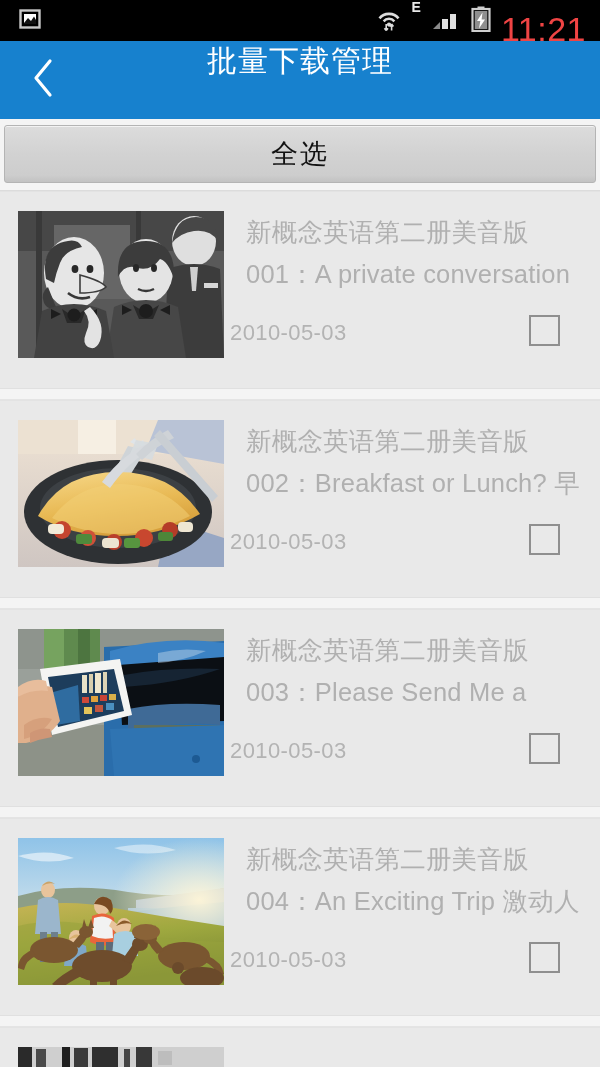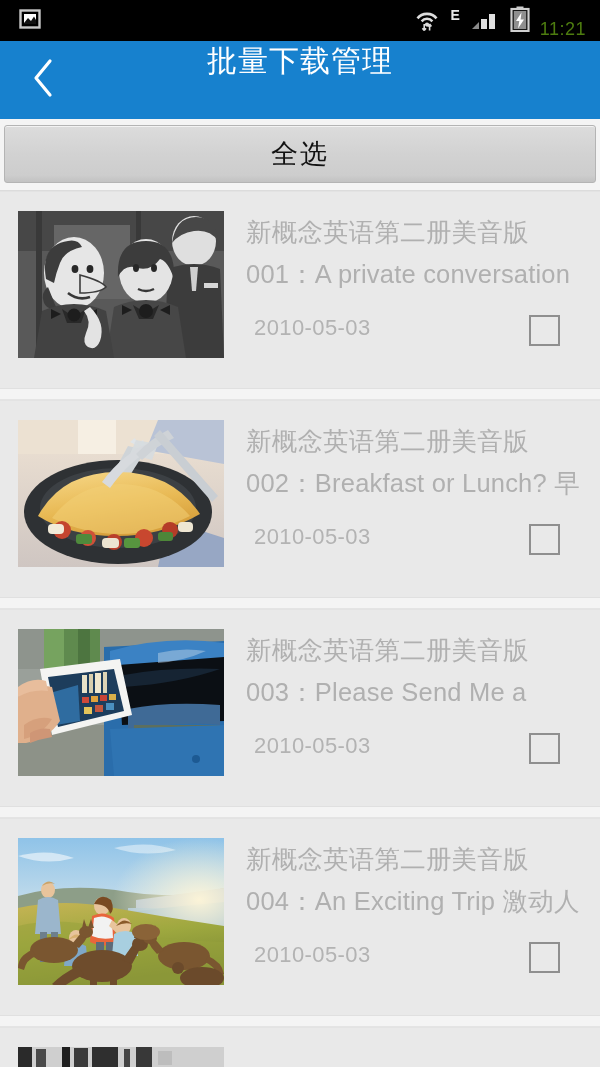--- a/index.html
+++ b/index.html
@@ -31,22 +31,22 @@
   }
   .status-left { display: flex; align-items: center; gap: 8px; }
   .status-right {
     margin-left: auto;
     display: flex;
     align-items: center;
     gap: 10px;
   }
   .sb-icon { display: block; }
   .status-time {
-    color: #4d7c0f;
-    font-size: 18px;
+    color: #ef4444;
+    font-size: 34px;
     letter-spacing: 0.5px;
     line-height: 1;
     padding-bottom: 2px;
     margin-top: 19px;
   }
   .edge-label {
     color: #e8e8e8;
     font-size: 14px;
     font-weight: bold;
     line-height: 1;
@@ -145,25 +145,25 @@
   .item-title {
     color: #b0b0b0;
     font-size: 25.5px;
     line-height: 42px;
     letter-spacing: 0.2px;
     max-height: 86px;
     overflow: hidden;
   }
   .item-footer {
     position: absolute;
-    left: 30px;
+    left: 6px;
     right: 0;
     top: 104px;
     display: flex;
-    align-items: flex-start;
+    align-items: flex-end;
   }
   .item-date {
     color: #b3b3b3;
     font-size: 22px;
     letter-spacing: 0.4px;
   }
   .item-checkbox {
     margin-left: auto;
     margin-right: 22px;
     width: 31px;

